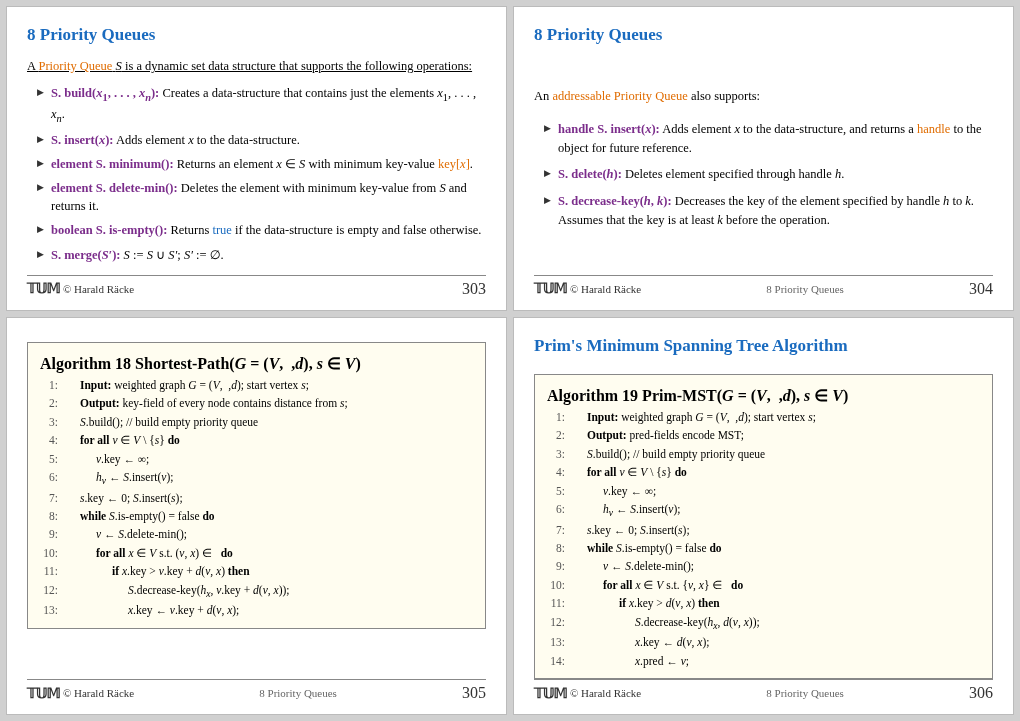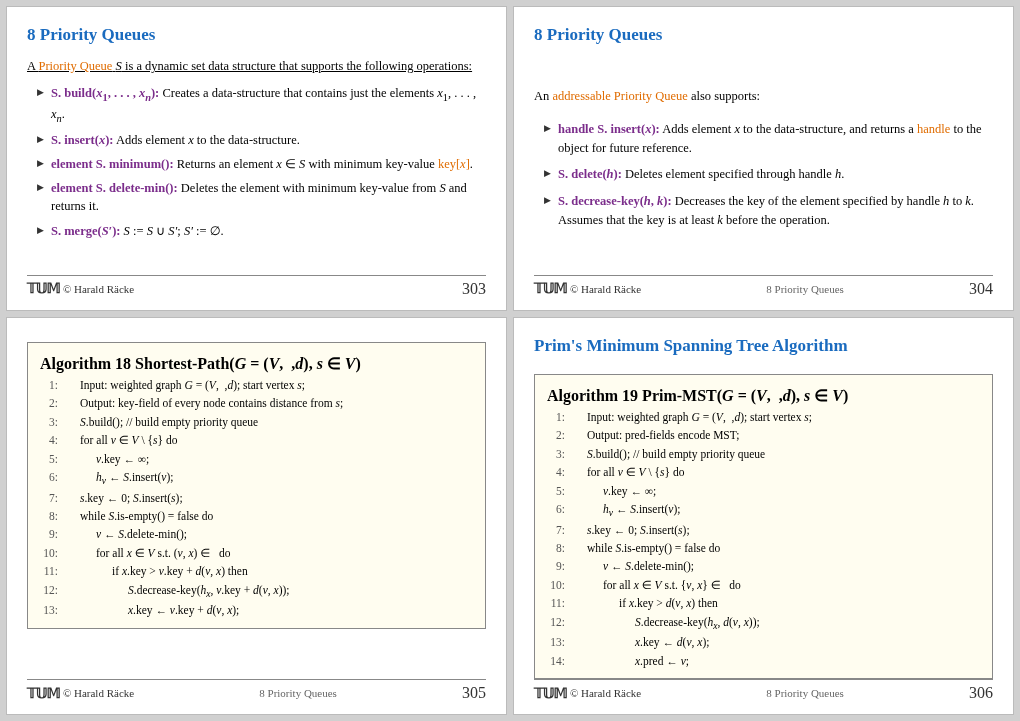--- a/index.html
+++ b/index.html
@@ -99,21 +99,21 @@
     .line-num {
       min-width: 18px;
       color: #555;
       text-align: right;
       user-select: none;
     }
     .algo-indent1 { padding-left: 16px; }
     .algo-indent2 { padding-left: 32px; }
     .algo-indent3 { padding-left: 48px; }
     .algo-indent4 { padding-left: 64px; }
-    .kw { font-weight: normal; }
+    .kw { font-weight: bold; }
     .algo-body { font-family: 'Times New Roman', Times, serif; }
   </style>
 </head>
 <body>
 
 <div class="slide">
   <div class="slide-title">8 Priority Queues</div>
   <div class="slide1-body">
     <p>
       A <span class="highlight-orange">Priority Queue</span> <span class="math">S</span> is a dynamic set data structure that supports the following operations:
@@ -124,20 +124,23 @@
       </li>
       <li>
         <span class="bold-item highlight-purple">S. insert(<span class="math">x</span>):</span> Adds element <span class="math">x</span> to the data-structure.
       </li>
       <li>
         <span class="bold-item highlight-purple">element S. minimum():</span> Returns an element <span class="math">x</span> ∈ <span class="math">S</span> with minimum key-value <span class="highlight-orange">key[<span class="math">x</span>]</span>.
       </li>
       <li>
         <span class="bold-item highlight-purple">element S. delete-min():</span> Deletes the element with minimum key-value from <span class="math">S</span> and returns it.
       </li>
+      <li>
+        <span class="bold-item highlight-purple">boolean S. is-empty():</span> Returns <span class="highlight-blue">true</span> if the data-structure is empty and false otherwise.
+      </li>
     </ul>
     <ul class="bullet-list">
       <li>
         <span class="bold-item highlight-purple">S. merge(<span class="math">S′</span>):</span> <span class="math">S</span> := <span class="math">S</span> ∪ <span class="math">S′</span>; <span class="math">S′</span> := ∅.
       </li>
     </ul>
   </div>
   <div class="slide-footer">
     <div class="footer-logo">
       <span class="logo-icon">𝕋𝕌𝕄</span>

